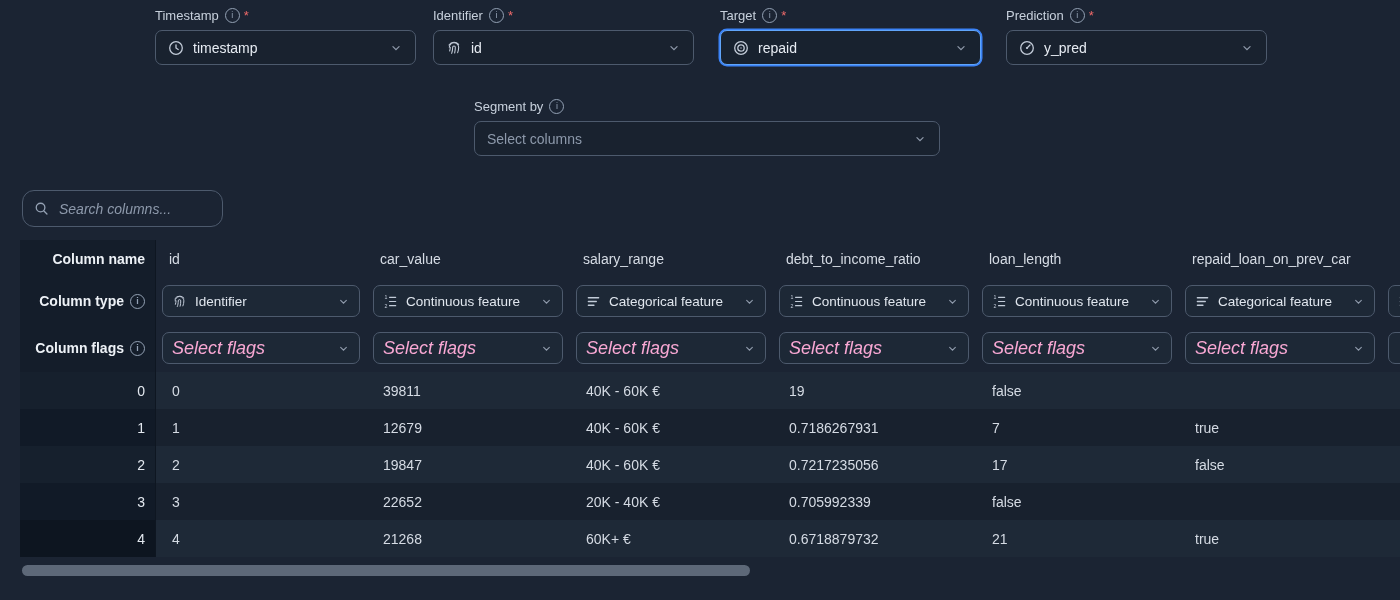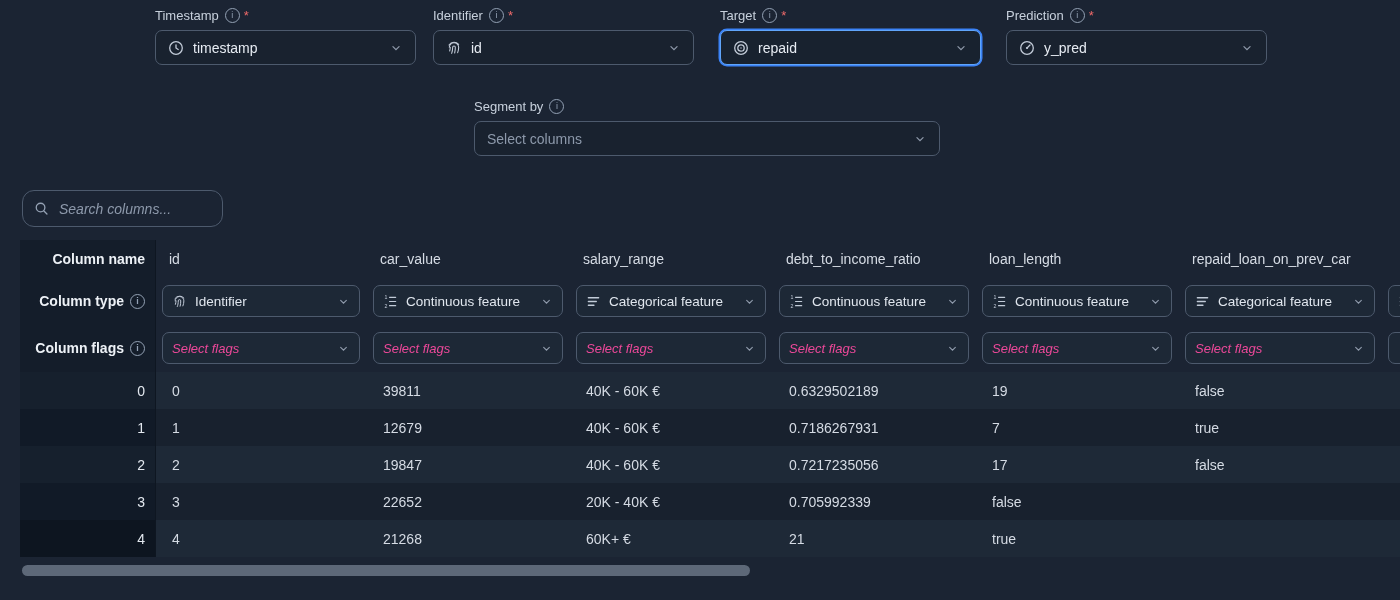--- a/index.html
+++ b/index.html
@@ -45,21 +45,21 @@
   .thead{height:38px;}
   .thead .left{font-weight:700;font-size:14px;color:#edf1f6;}
   .thead .colname{padding-left:13px;font-size:14px;color:#d6dce5;white-space:nowrap;}
 
   .ttype{height:46px;} .tflags{height:48px;}
   .ttype .left,.tflags .left{font-weight:700;font-size:14px;color:#edf1f6;}
   .padcell{padding:0 7px 0 6px;}
   .mini-select{width:100%;height:32px;background:#1d2836;border:1px solid #4d5a6d;border-radius:7px;
     display:flex;align-items:center;padding:0 9px;gap:8px;cursor:pointer;box-sizing:border-box;}
   .mini-value{flex:1;font-size:13.5px;color:#e0e6ee;white-space:nowrap;overflow:hidden;}
-  .mini-value.flags{font-style:italic;color:#ec4899;font-size:13px;}
+  .mini-value.flags{font-style:italic;color:#f9a8d4;font-size:18px;}
 
   .drow{height:37px;font-size:14px;color:#d5dbe4;}
   .drow.even{background:#1e2937;} .drow.odd{background:#18212e;}
   .drow .idx{font-size:14px;color:#e3e8ef;}
   .drow.even .idx{background:#16202d;} .drow.odd .idx{background:#111a27;}
   .drow .dcell{padding-left:16px;white-space:nowrap;}
   .drow:last-child .idx{background:#0d1520;}
 
   .hscroll{position:absolute;left:22px;top:565px;width:728px;height:11px;background:#5d6878;border-radius:6px;cursor:pointer;}
 </style>
@@ -401,21 +401,20 @@
       <div class="cell colp padcell">
         <div class="mini-select"></div>
       </div>
     </div>
 
     <div class="trow drow even">
       <div class="cell left idx">0</div>
       <div class="cell col0 dcell">0</div>
       <div class="cell colc dcell">39811</div>
       <div class="cell colc dcell">40K - 60K €</div>
-      <div class="cell colc dcell">0.6329502189</div>
       <div class="cell colc dcell">19</div>
       <div class="cell colc dcell">false</div>
     </div>
     <div class="trow drow odd">
       <div class="cell left idx">1</div>
       <div class="cell col0 dcell">1</div>
       <div class="cell colc dcell">12679</div>
       <div class="cell colc dcell">40K - 60K €</div>
       <div class="cell colc dcell">0.7186267931</div>
       <div class="cell colc dcell">7</div>
@@ -436,20 +435,21 @@
       <div class="cell colc dcell">22652</div>
       <div class="cell colc dcell">20K - 40K €</div>
       <div class="cell colc dcell">0.705992339</div>
       <div class="cell colc dcell">false</div>
     </div>
     <div class="trow drow even">
       <div class="cell left idx">4</div>
       <div class="cell col0 dcell">4</div>
       <div class="cell colc dcell">21268</div>
       <div class="cell colc dcell">60K+ €</div>
+      <div class="cell colc dcell">0.6718879732</div>
       <div class="cell colc dcell">21</div>
       <div class="cell colc dcell">true</div>
     </div>
   </div>
 
   <div class="hscroll"></div>
 
 </div>
 
 </body></html>

